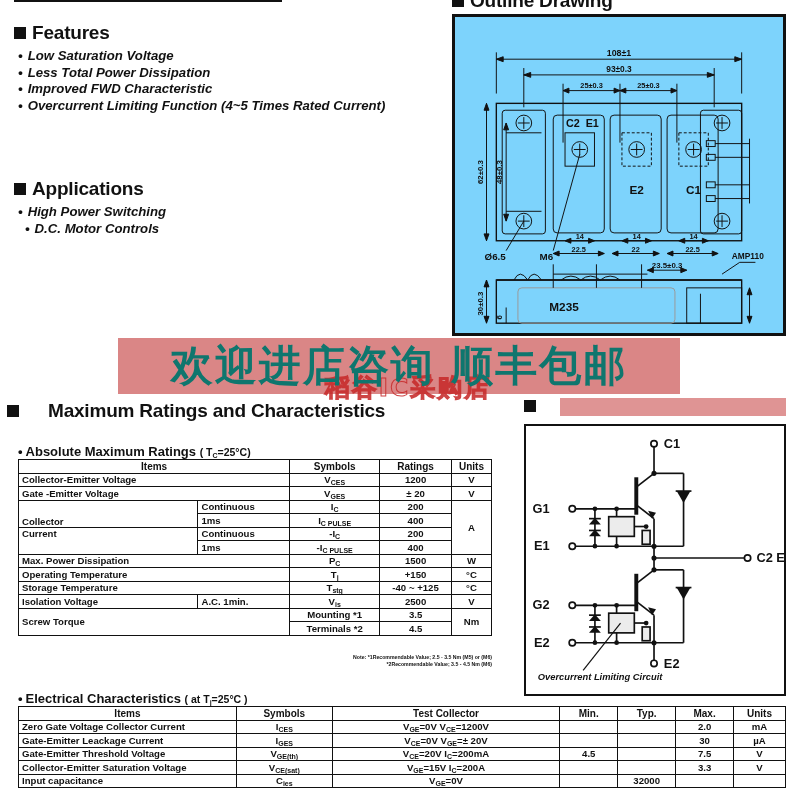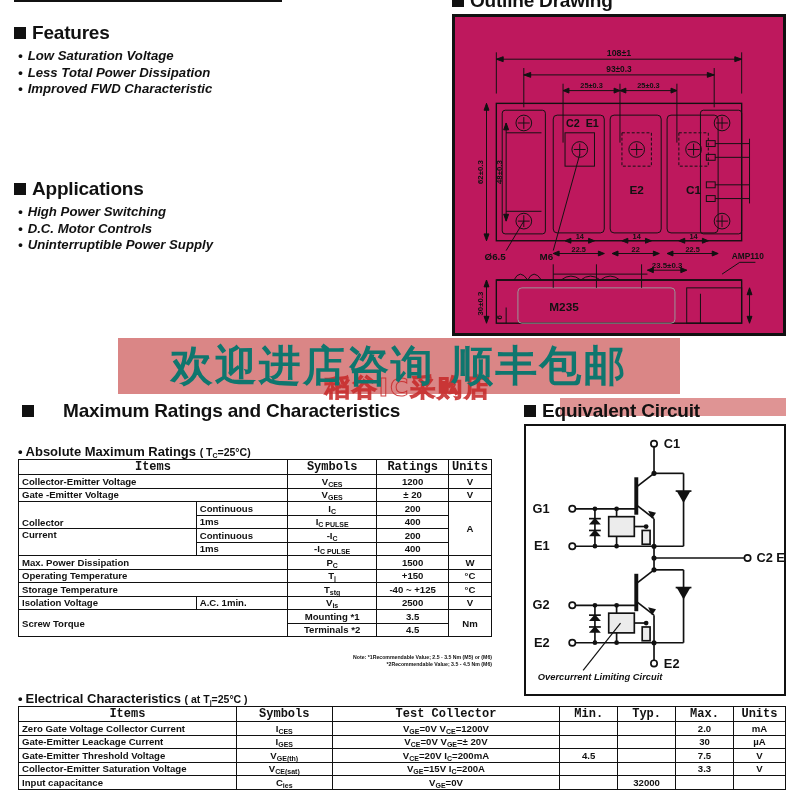--- a/index.html
+++ b/index.html
@@ -15,51 +15,51 @@
   .top-cut { position:absolute; left:14px; top:-16px; width:268px; height:18px;
              border:2px solid #111; }
 
   
   .sec-head { display:flex; align-items:center; gap:6px; font-weight:bold; }
   .sec-head .sq { width:12px; height:12px; background:#111; display:inline-block; }
   .sec-head .txt { font-size:19px; letter-spacing:-.2px; }
 
   #features-head { position:absolute; left:14px; top:22px; }
   #apps-head { position:absolute; left:14px; top:178px; }
-  #mrc-head { position:absolute; left:22px; top:400px;gap:29px; }
+  #mrc-head { position:absolute; left:7px; top:400px;gap:29px; }
   #eq-head { position:absolute; left:524px; top:400px; }
   #od-head { position:absolute; left:452px; top:-10px; }
 
   
   ul.bul { list-style:none; margin:0; padding:0; position:absolute; }
   ul.bul li { font-style:italic; font-weight:bold; font-size:13.2px;
               line-height:16.6px; white-space:nowrap; }
   ul.bul li::before { content:"\2022"; margin-right:5px; }
   #features-list { left:18px; top:48px; }
-  #apps-list { left:18px; top:204px; }
+  #apps-list { left:18px; top:204px;text-align:center; }
 
   
   #outline-box { position:absolute; left:452px; top:14px; width:334px; height:322px;
-                 border:3px solid #111; background:#be185d; }
+                 border:3px solid #111; background:#7dd3fc; }
   #outline-svg { width:100%; height:100%; display:block; }
 
   
   #eq-box { position:absolute; left:524px; top:424px; width:262px; height:272px;
             border:2px solid #111; background:#fff; }
   #eq-svg { width:100%; height:100%; display:block; }
 
   
   .tbl-title { font-weight:bold; font-size:13px; }
   .tbl-title .bull { margin-right:3px; }
   .tbl-title .cond { font-weight:bold; font-size:10.5px; }
 
   table.dt { border-collapse:collapse; font-size:9.6px; width:100%; }
   table.dt td, table.dt th { border:1px solid #111; padding:0 3px; height:13.5px;
                              font-weight:bold; white-space:nowrap; }
-  table.dt th { font-size:12px;font-family:Liberation Mono, monospace; }
+  table.dt th { font-size:10px; }
   table.dt td.c { text-align:center; }
   table.dt td.l { text-align:left; }
   .thickline td, .thickline th { border-top-width:2px; }
   sub { font-size:7px; vertical-align:baseline; position:relative; top:2px; }
 
   #amr-title { position:absolute; left:18px; top:444px; }
   #amr-table { position:absolute; left:18px; top:459px; width:474px; }
   #amr-note { position:absolute; left:278px; top:654px; font-size:5.2px;
               font-weight:bold; line-height:7.4px; text-align:right; width:214px; }
 
@@ -254,45 +254,44 @@
 </div>
 
 <div id="features-head" class="sec-head">
   <span class="sq"></span>
   <span class="txt">Features</span>
 </div>
 <ul id="features-list" class="bul">
   <li>Low Saturation Voltage</li>
   <li>Less Total Power Dissipation</li>
   <li>Improved FWD Characteristic</li>
+  <li>Overcurrent Limiting Function (4~5 Times Rated Current)</li>
 </ul>
 
 <div id="apps-head" class="sec-head">
   <span class="sq"></span>
   <span class="txt">Applications</span>
 </div>
 <ul id="apps-list" class="bul">
   <li>High Power Switching</li>
   <li>D.C. Motor Controls</li>
-  <li>Uninterruptible Power Supply</li>
 </ul>
 
 <div id="wm-band"></div>
 <div id="wm-tr"></div>
 <div id="wm-sub">稻谷IC采购店</div>
 <div id="wm-text">欢迎进店咨询  顺丰包邮</div>
 
 <div id="mrc-head" class="sec-head">
   <span class="sq"></span>
   <span class="txt">Maximum Ratings and Characteristics</span>
 </div>
 
 <div id="eq-head" class="sec-head">
   <span class="sq"></span>
-  <span class="txt">Equivalent Circuit</span>
 </div>
 
 <div id="eq-box">
   <svg id="eq-svg" viewBox="0 0 262 272">
     <g stroke="#111" fill="none" stroke-width="1.7">
 
       <circle cx="130" cy="18" r="3.2" fill="#fff"></circle>
       <line x1="130" y1="21" x2="130" y2="48"></line>
       <line x1="130" y1="48" x2="160" y2="48"></line>
       <circle cx="130" cy="48" r="2.6" fill="#111" stroke="none"></circle>

